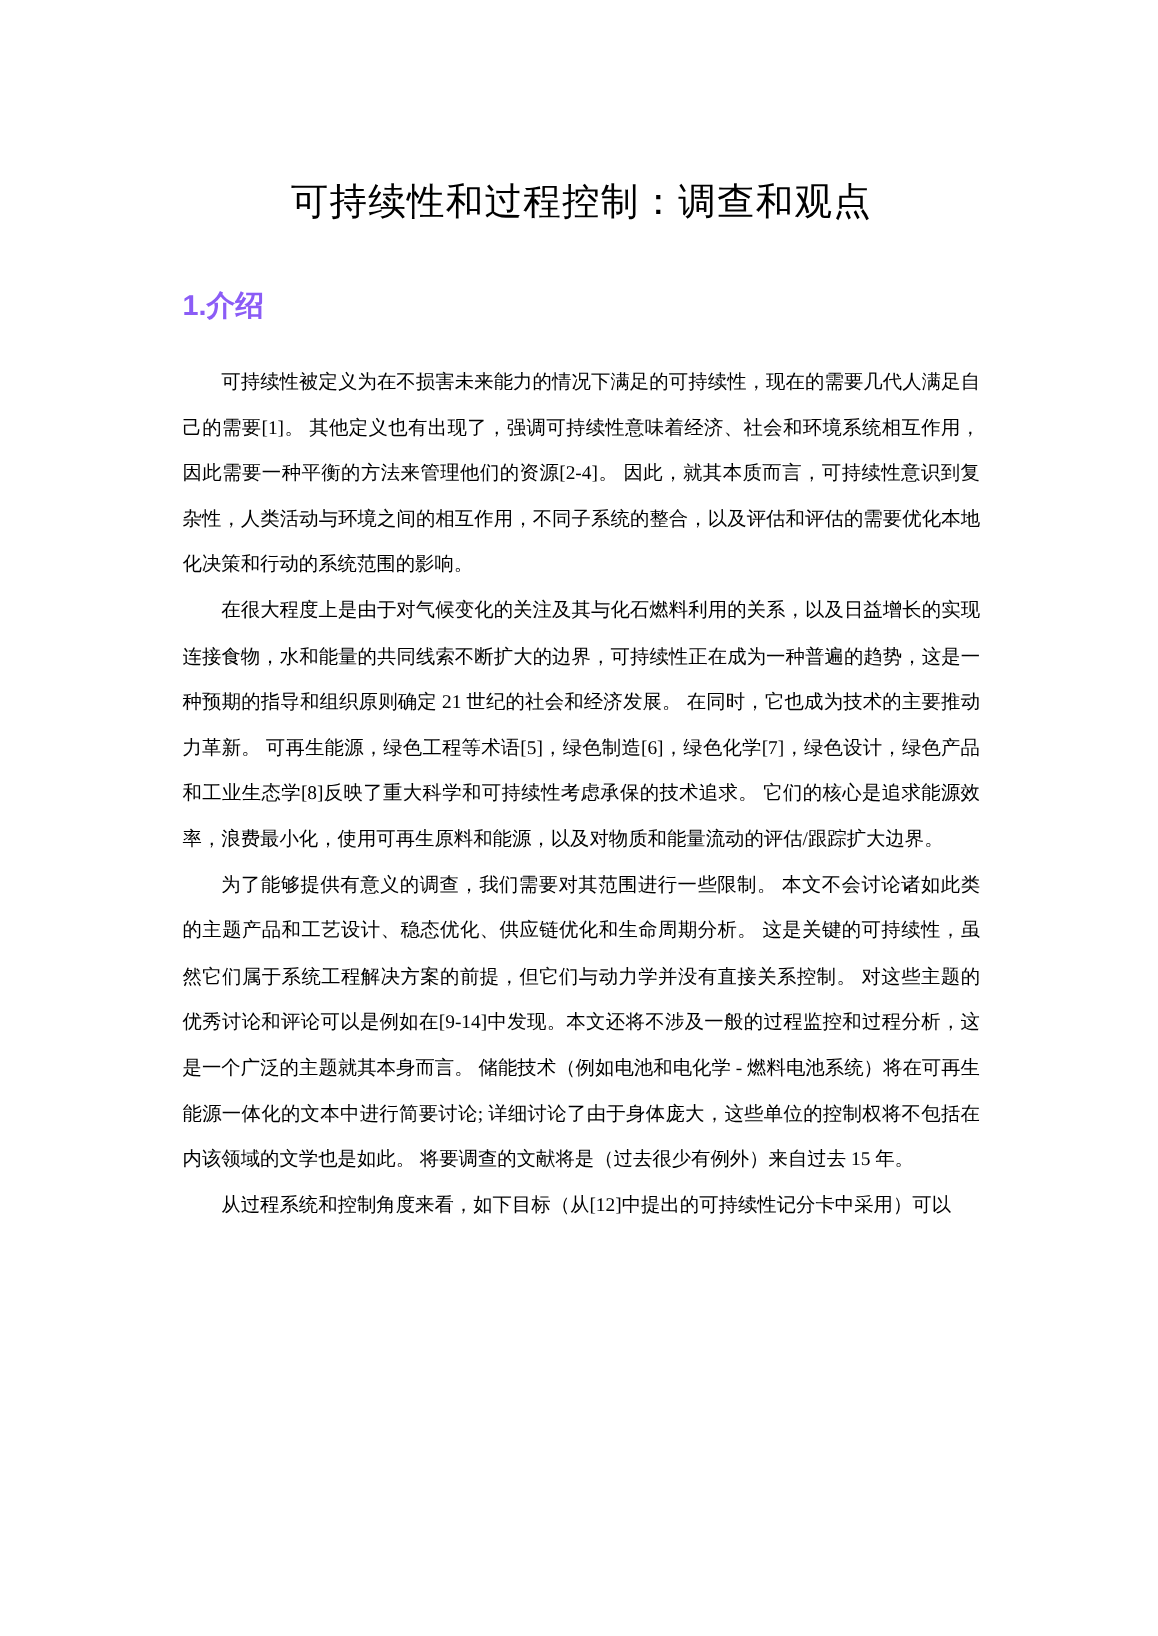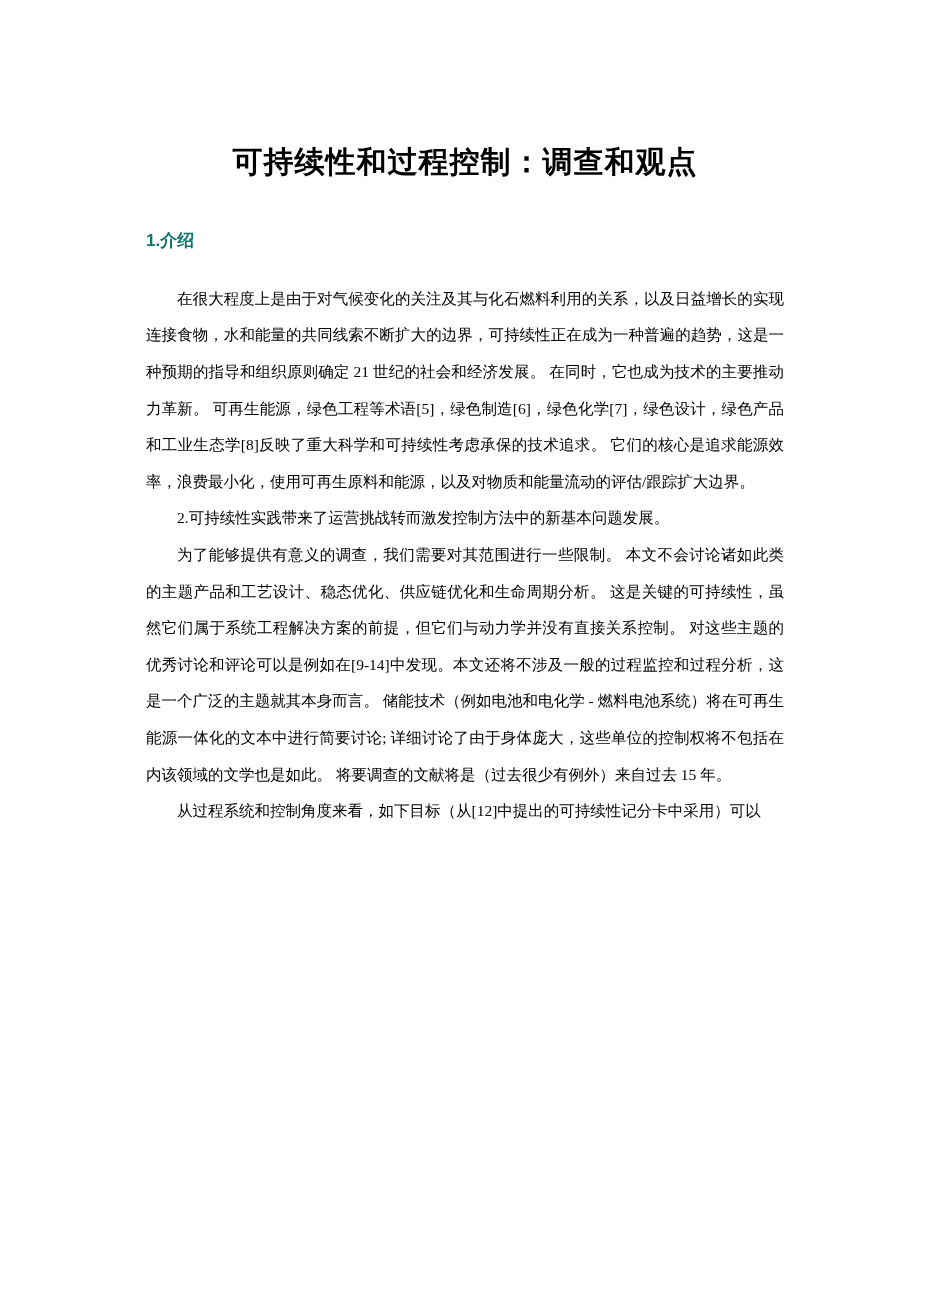--- a/index.html
+++ b/index.html
@@ -15,34 +15,34 @@
       background: #ffffff;
       overflow: hidden;
       box-sizing: border-box;
       padding: 143px 142px 0 146px;
       color: #000000;
     }
     .doc-title {
       margin: 0 0 50px 0;
       font-family: "Liberation Serif", "DejaVu Serif", serif;
       font-size: 30px;
-      font-weight: bold;
+      font-weight: normal;
       text-align: center;
       letter-spacing: 1px;
       line-height: 1.25;
       color: #000000;
     }
     .section-heading {
       margin: 0 0 30px 0;
       font-family: "Liberation Sans", "DejaVu Sans", sans-serif;
-      font-size: 17px;
+      font-size: 23px;
       font-weight: bold;
       text-align: left;
       line-height: 1.2;
-      color: #0f766e;
+      color: #8b5cf6;
     }
     .doc-body {
       font-family: "Liberation Serif", "DejaVu Serif", serif;
       font-size: 15.5px;
       line-height: 36.6px;
       text-align: justify;
       color: #000000;
     }
     .doc-body p {
       margin: 0;
@@ -54,19 +54,19 @@
 </head>
 <body>
 
 <div class="page">
 
   <h1 class="doc-title">可持续性和过程控制：调查和观点</h1>
 
   <h2 class="section-heading">1.介绍</h2>
 
   <div class="doc-body">
+    <p>可持续性被定义为在不损害未来能力的情况下满足的可持续性，现在的需要几代人满足自己的需要[1]。 其他定义也有出现了，强调可持续性意味着经济、社会和环境系统相互作用，因此需要一种平衡的方法来管理他们的资源[2-4]。 因此，就其本质而言，可持续性意识到复杂性，人类活动与环境之间的相互作用，不同子系统的整合，以及评估和评估的需要优化本地化决策和行动的系统范围的影响。</p>
     <p>在很大程度上是由于对气候变化的关注及其与化石燃料利用的关系，以及日益增长的实现连接食物，水和能量的共同线索不断扩大的边界，可持续性正在成为一种普遍的趋势，这是一种预期的指导和组织原则确定 21 世纪的社会和经济发展。 在同时，它也成为技术的主要推动力革新。 可再生能源，绿色工程等术语[5]，绿色制造[6]，绿色化学[7]，绿色设计，绿色产品和工业生态学[8]反映了重大科学和可持续性考虑承保的技术追求。 它们的核心是追求能源效率，浪费最小化，使用可再生原料和能源，以及对物质和能量流动的评估/跟踪扩大边界。</p>
-    <p>2.可持续性实践带来了运营挑战转而激发控制方法中的新基本问题发展。</p>
     <p>为了能够提供有意义的调查，我们需要对其范围进行一些限制。 本文不会讨论诸如此类的主题产品和工艺设计、稳态优化、供应链优化和生命周期分析。 这是关键的可持续性，虽然它们属于系统工程解决方案的前提，但它们与动力学并没有直接关系控制。 对这些主题的优秀讨论和评论可以是例如在[9-14]中发现。本文还将不涉及一般的过程监控和过程分析，这是一个广泛的主题就其本身而言。 储能技术（例如电池和电化学 - 燃料电池系统）将在可再生能源一体化的文本中进行简要讨论; 详细讨论了由于身体庞大，这些单位的控制权将不包括在内该领域的文学也是如此。 将要调查的文献将是（过去很少有例外）来自过去 15 年。</p>
     <p>从过程系统和控制角度来看，如下目标（从[12]中提出的可持续性记分卡中采用）可以</p>
   </div>
 
 </div>
 
 </body></html>

